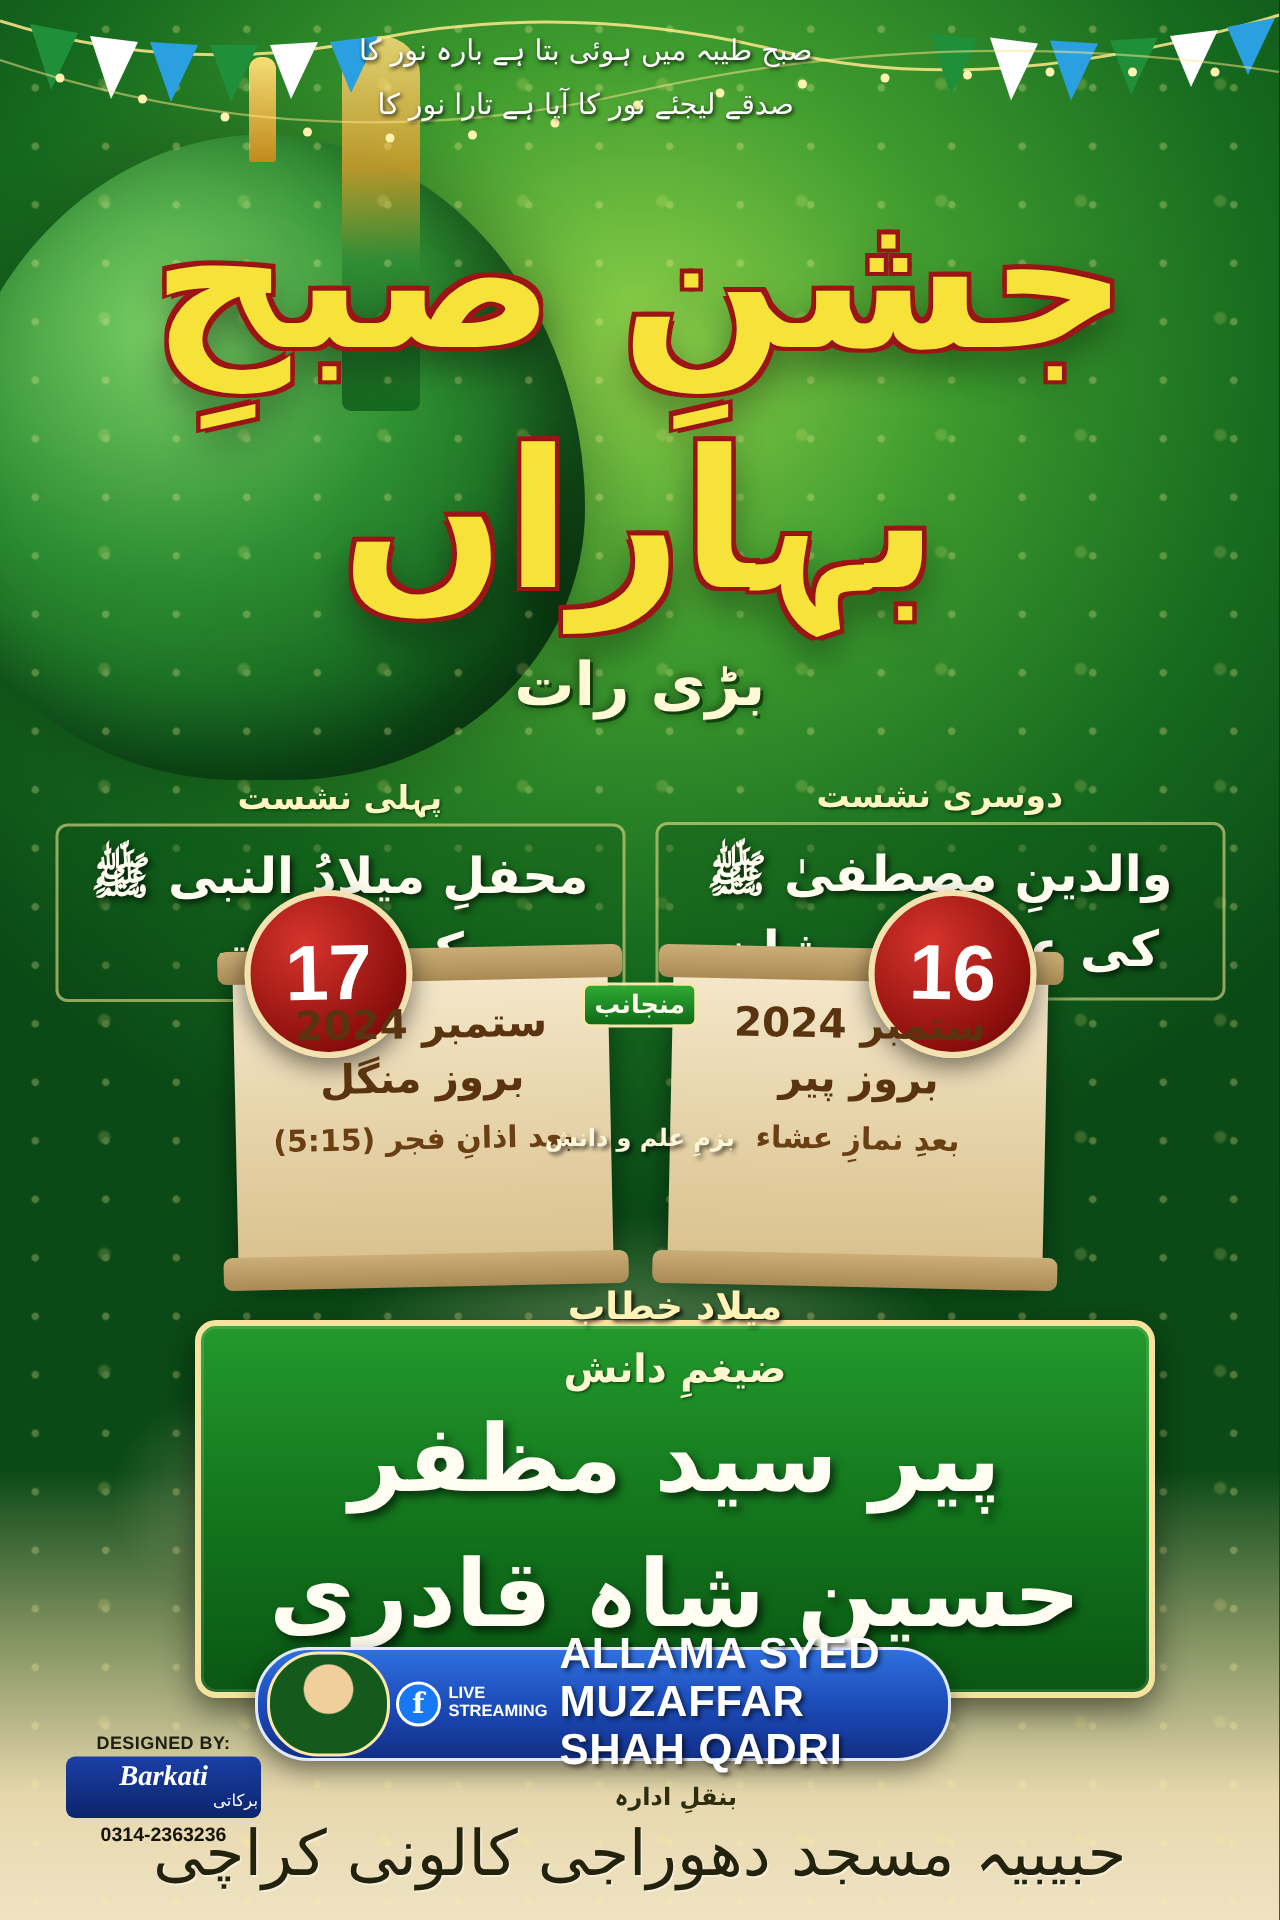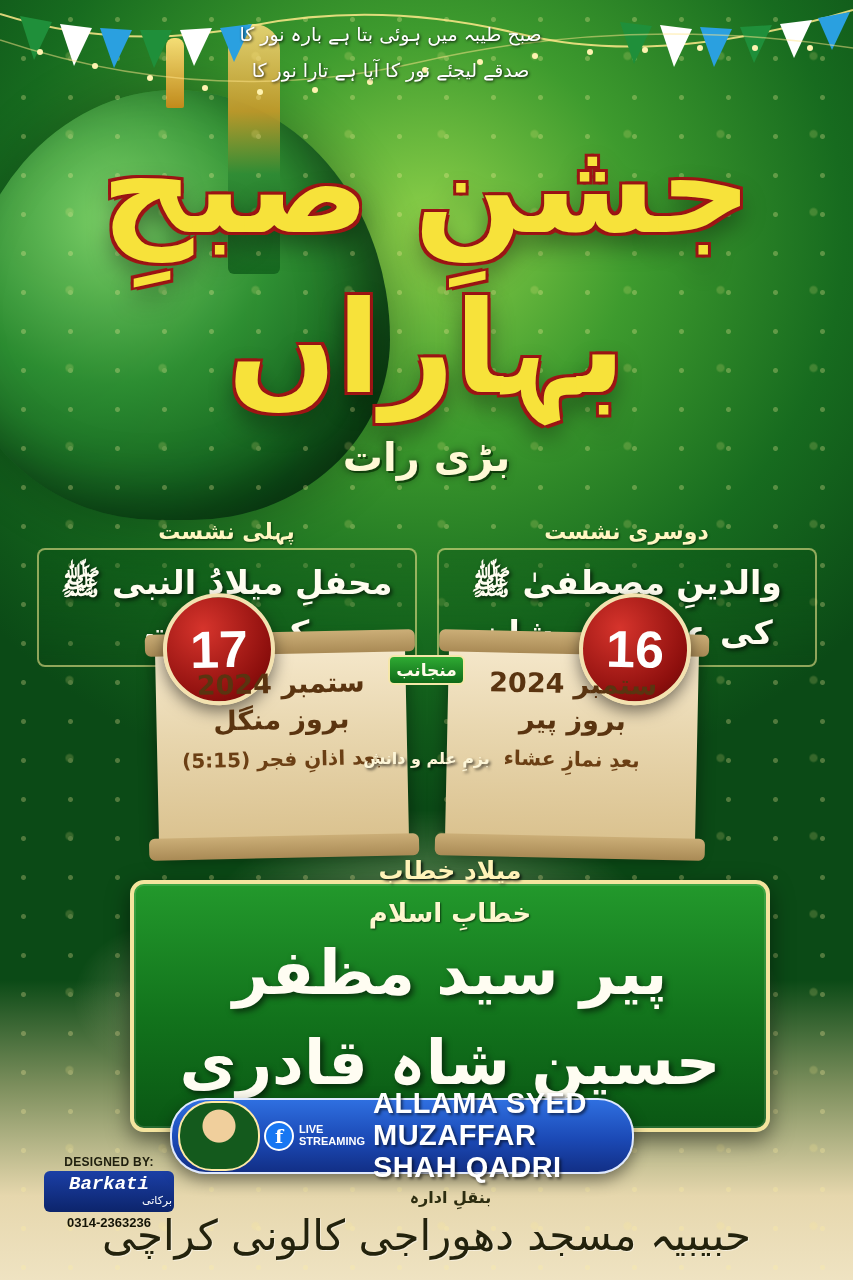--- a/index.html
+++ b/index.html
@@ -342,21 +342,21 @@
     letter-spacing: .3px;
   }
   .designer .d-logo {
     margin-top: 2px;
     background: linear-gradient(180deg, #1b3fa6, #0c246b);
     border-radius: 6px;
     color: #fff;
     padding: 4px 2px 5px;
   }
   .designer .d-name {
-    font-family: Liberation Mono, monospace;
+    font-family: Liberation Serif, serif;
     font-style: italic;
     font-size: 19px;
     font-weight: bold;
     line-height: 1;
   }
   .designer .d-urdu {
     font-family: "DejaVu Sans", sans-serif;
     font-size: 11px;
     direction: rtl;
     text-align: right;
@@ -542,21 +542,21 @@
     </div>
   </div>
 
   <div class="mid-tag">
     <div class="ribbon">منجانب</div>
     <div class="lines">بزمِ علم و دانش</div>
   </div>
 
   <div class="speaker-panel">
     <div class="khitab">میلاد خطاب</div>
-    <div class="speaker-sub">خطابِ اسلام</div>
+    <div class="speaker-sub">ضیغمِ دانش</div>
     <div class="speaker-name">پیر سید مظفر حسین شاہ قادری</div>
   </div>
 
   <div class="designer">
     <div class="d-label">DESIGNED BY:</div>
     <div class="d-logo">
       <div class="d-name">Barkati</div>
       <div class="d-urdu">برکاتی</div>
     </div>
     <div class="d-phone">0314-2363236</div>

